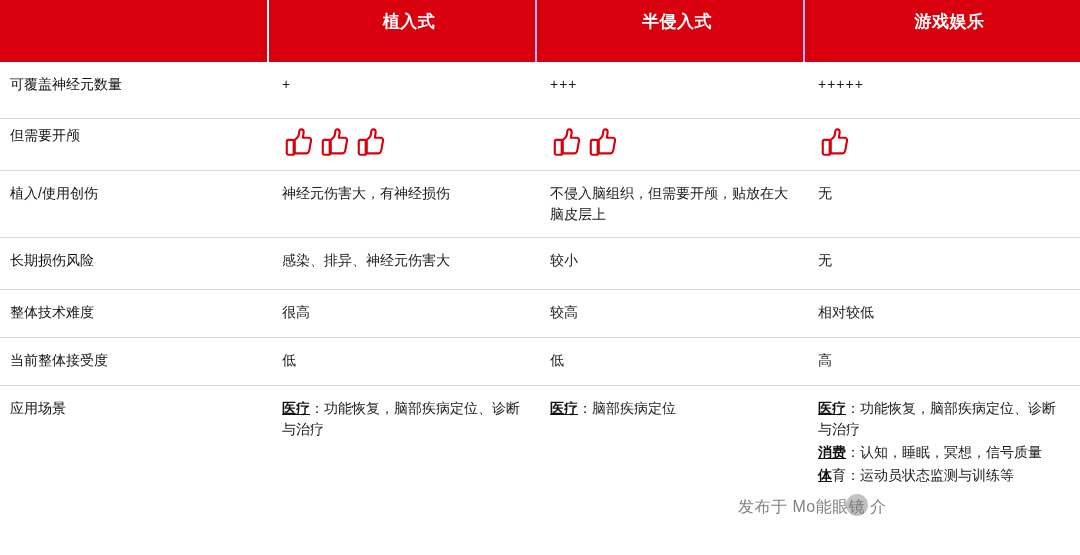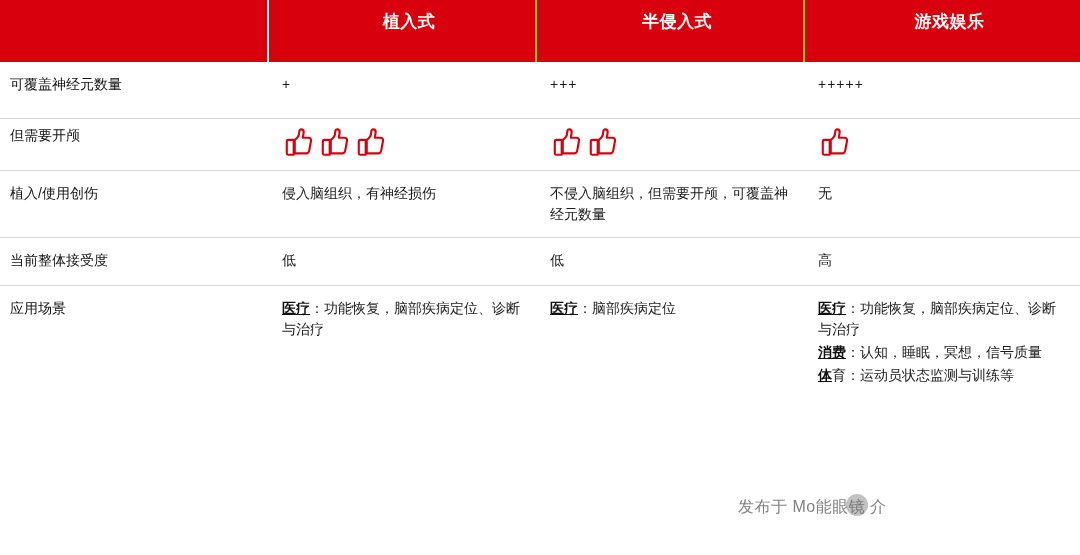--- a/index.html
+++ b/index.html
@@ -26,21 +26,21 @@
   }
   col.c0 { width: 268px; }
   col.c1 { width: 268px; }
   col.c2 { width: 268px; }
   col.c3 { width: 276px; }
 
   
   .hdr-row th {
     background: #d9000d;
     height: 62px;
-    border-right: 2px solid #84cc16;
+    border-right: 2px solid #c4b5fd;
     box-sizing: border-box;
   }
   .hdr-row th.first { border-right: 2px solid #ffffff; }
   .hdr-row th:last-child { border-right: none; }
   .hdr-label {
     color: #ffffff;
     font-size: 17px;
     font-weight: bold;
     padding: 10px 0 0 14px;
     letter-spacing: 0.5px;
@@ -203,26 +203,38 @@
                 <path d="M6 14 h5 v14 H6 a1.5 1.5 0 0 1 -1.5 -1.5 v-11 A1.5 1.5 0 0 1 6 14 z" fill="none" stroke="#d9000d" stroke-width="2" stroke-linejoin="round"></path>
                 <path d="M12 14 c2.5 -1.5 4.2 -4.6 4.2 -7.3 0 -1.9 1.1 -2.9 2.4 -2.6 1.3 .3 2 1.6 1.7 3.4 L19.6 12 h5.4 c1.6 0 2.6 1.3 2.3 2.8 l-1.7 9.3 c-.3 1.6 -1.4 2.6 -3 2.6 H12 z" fill="none" stroke="#d9000d" stroke-width="2" stroke-linejoin="round"></path>
               </svg>
             </span>
           </div>
         </td>
     </tr>
 
     <tr class="row r-trauma">
       <td class="label">植入/使用创伤</td>
-      <td>侵入脑组织，有神经损伤</td>
-      <td>不侵入脑组织，但需要开颅，可覆盖神经元数量</td>
+      <td>神经元伤害大，有神经损伤</td>
+      <td>不侵入脑组织，但需要开颅，贴放在大脑皮层上</td>
       <td>无</td>
     </tr>
 
-
+    <tr class="row r-risk">
+      <td class="label">长期损伤风险</td>
+      <td>感染、排异、神经元伤害大</td>
+      <td>较小</td>
+      <td>无</td>
+    </tr>
+
+    <tr class="row r-diff">
+      <td class="label">整体技术难度</td>
+      <td>很高</td>
+      <td>较高</td>
+      <td>相对较低</td>
+    </tr>
 
     <tr class="row r-accept">
       <td class="label">当前整体接受度</td>
       <td>低</td>
       <td>低</td>
       <td>高</td>
     </tr>
 
     <tr class="row r-scene">
       <td class="label">应用场景</td>

